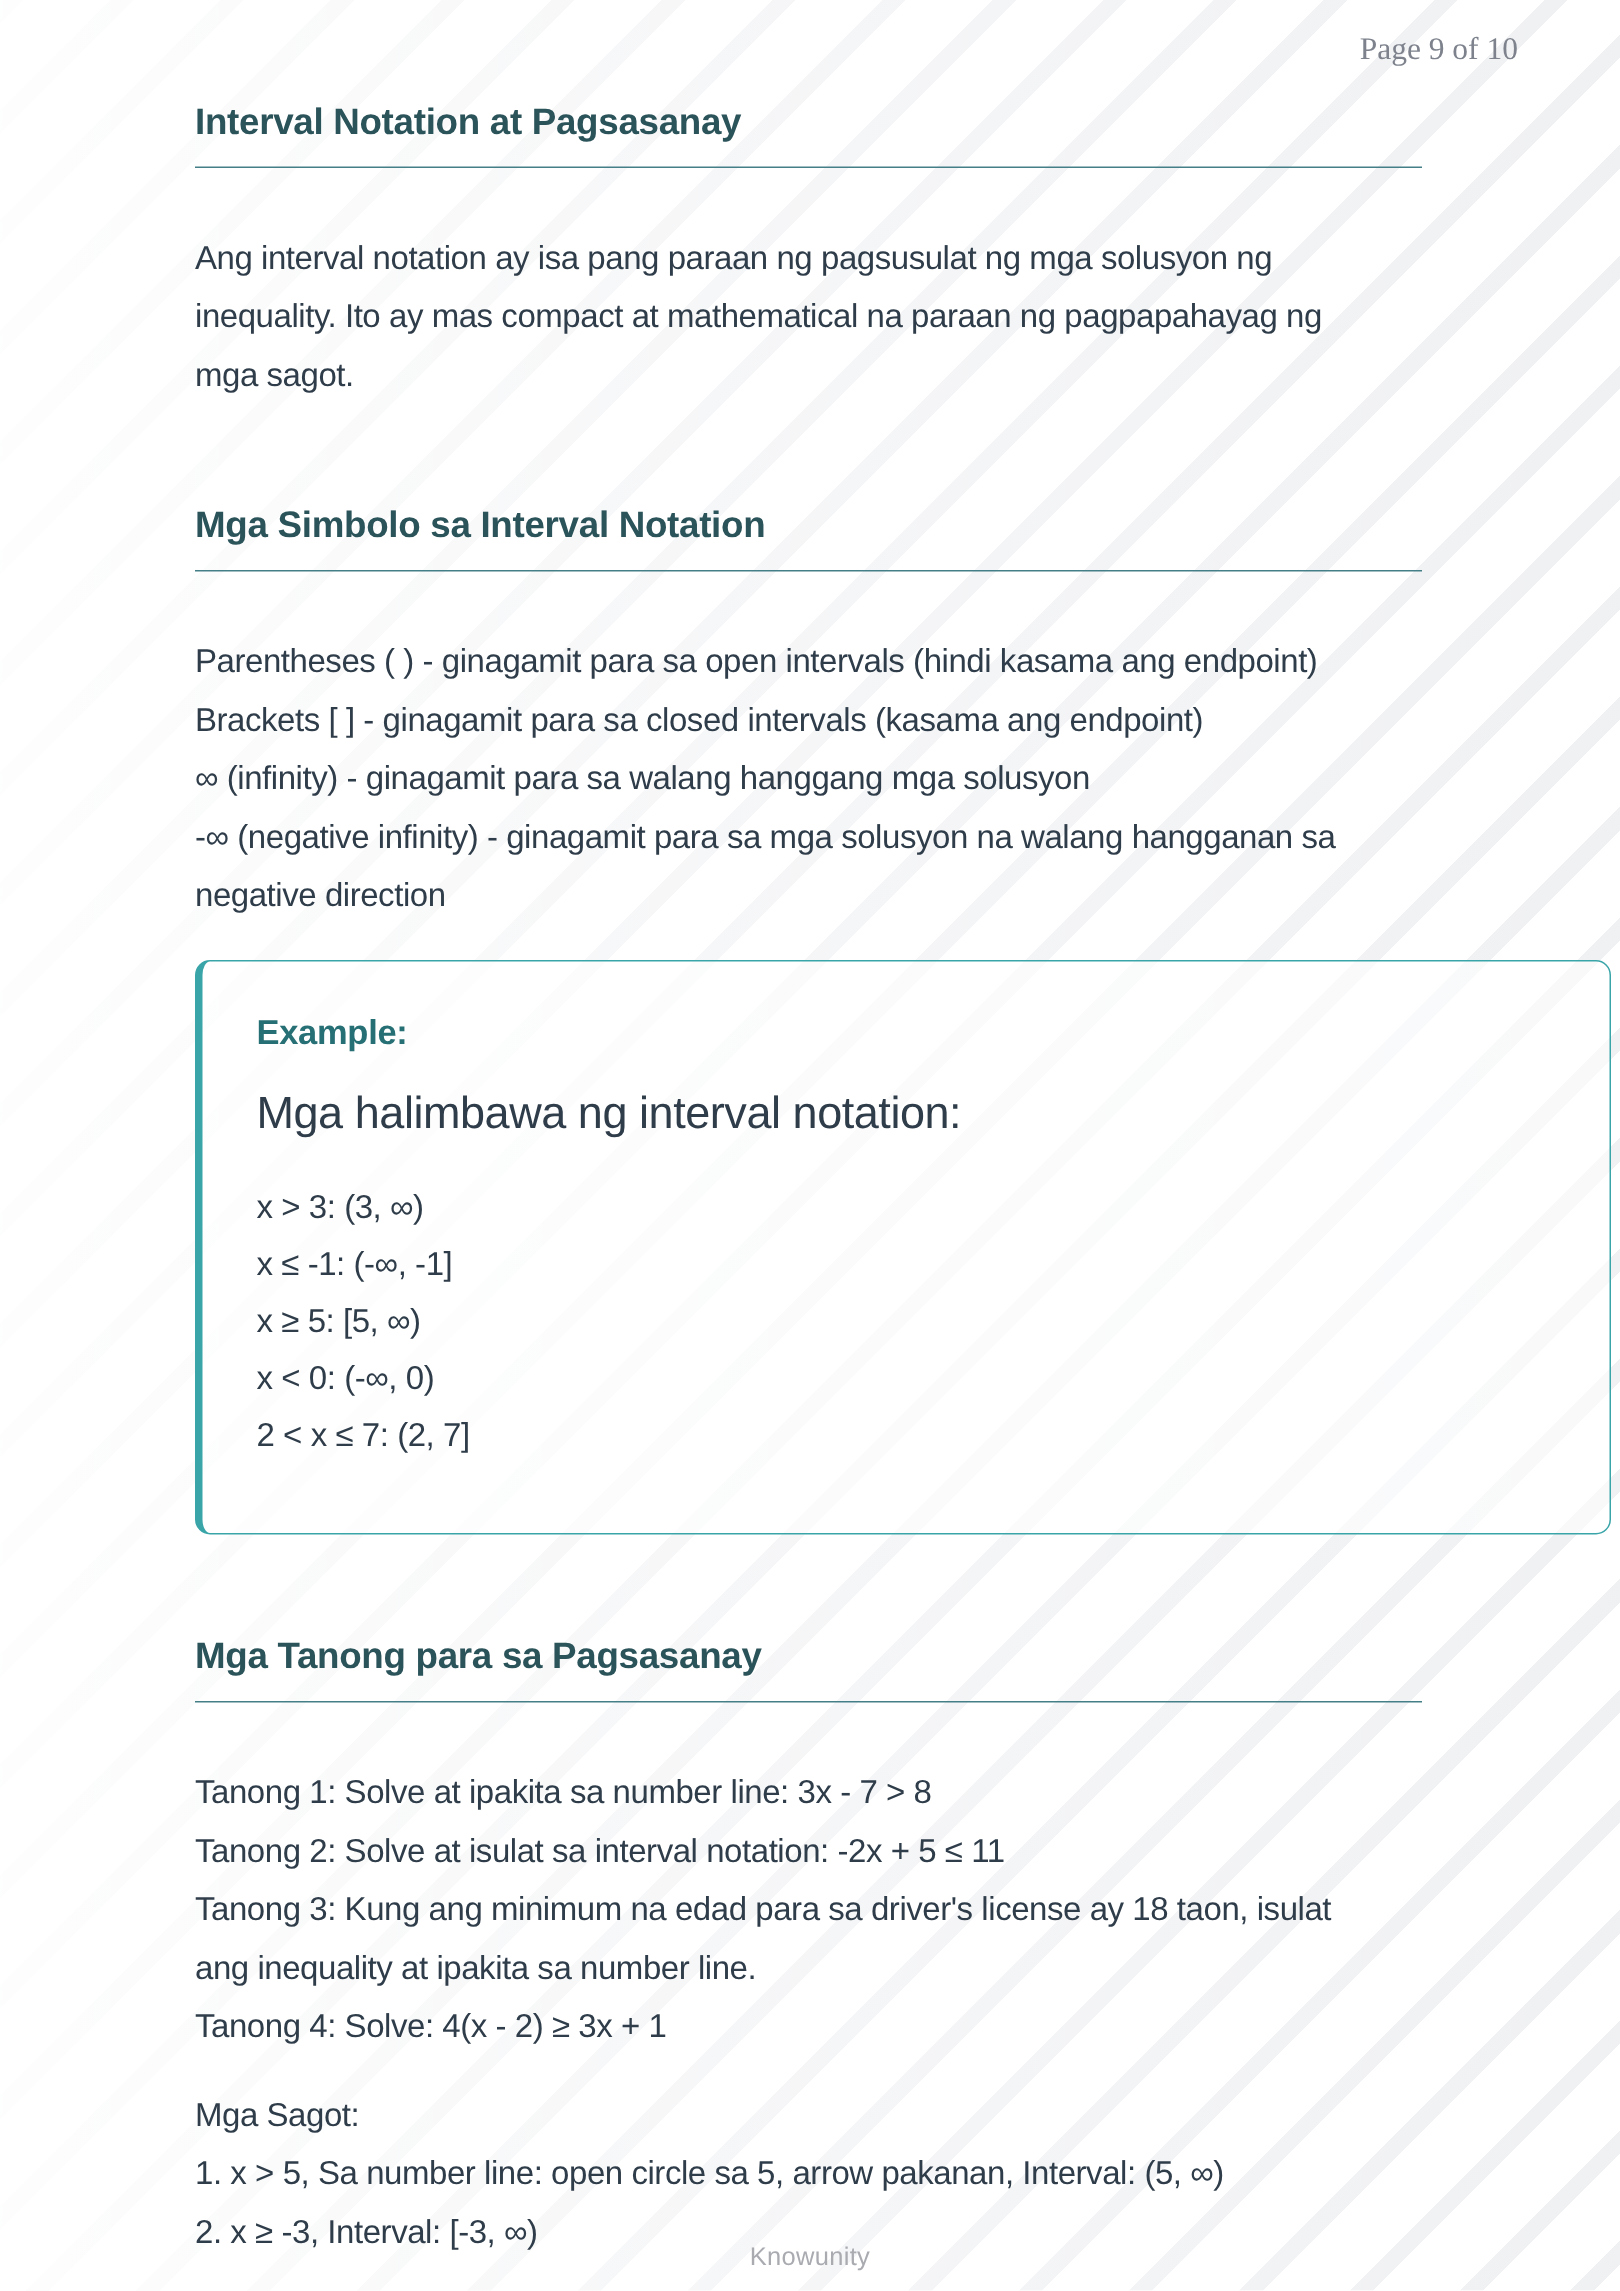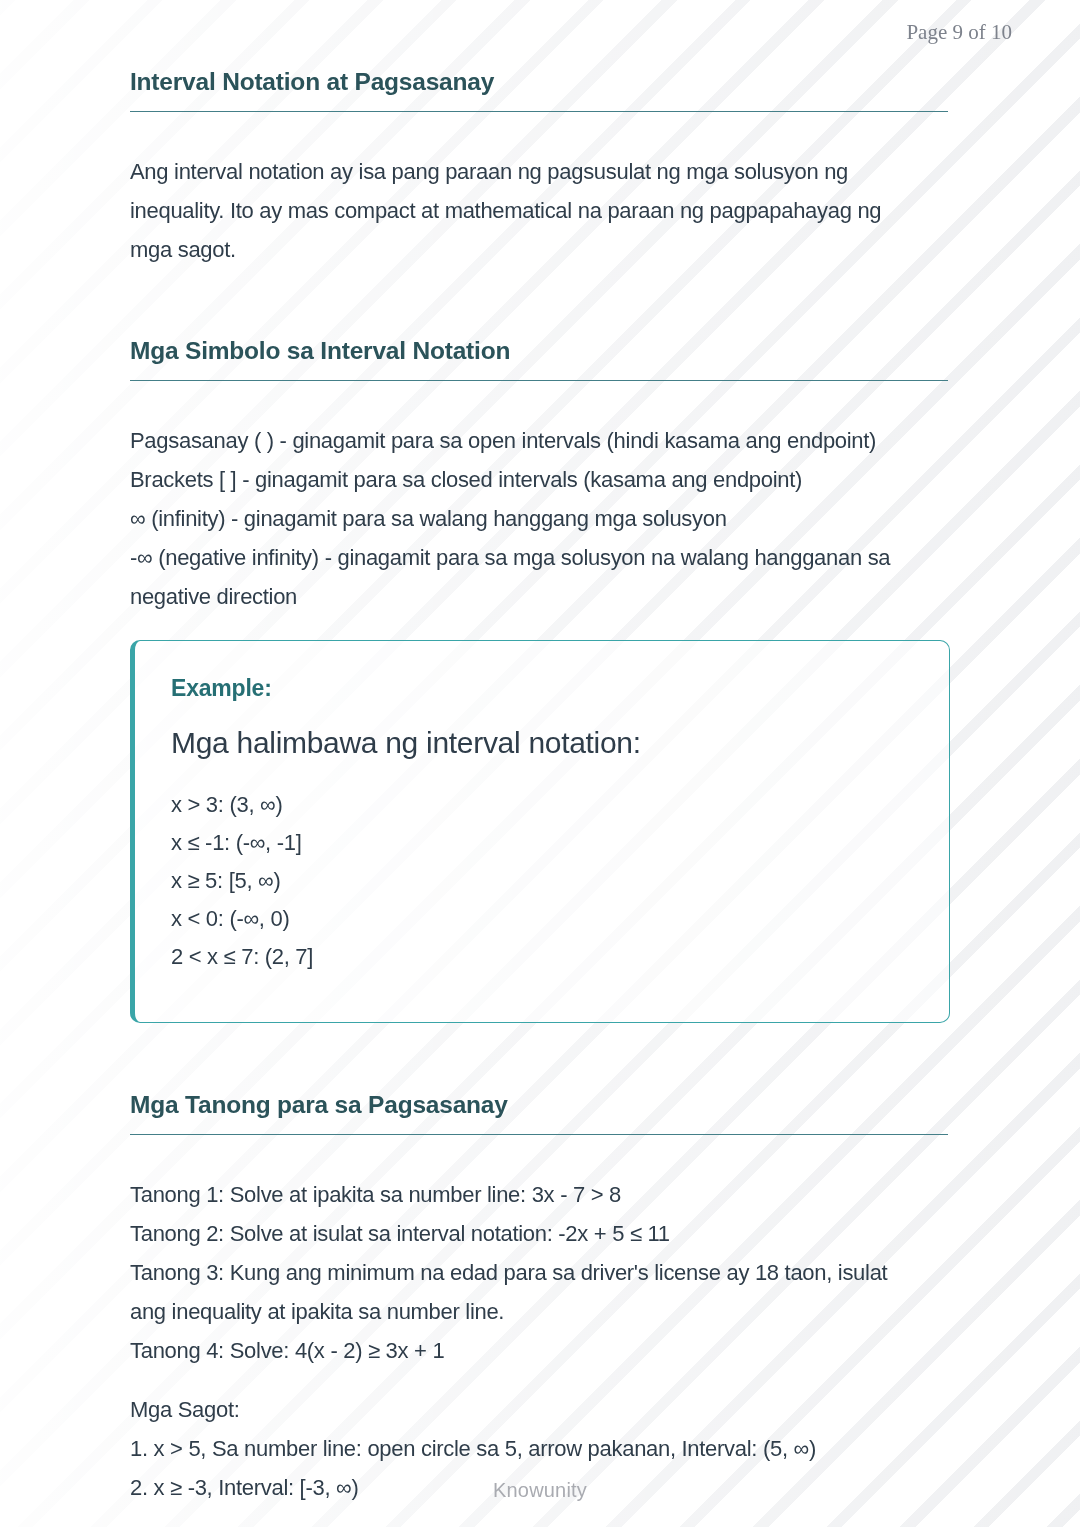--- a/index.html
+++ b/index.html
@@ -47,21 +47,21 @@
     font-size:22px;
     line-height:39px;
     letter-spacing:-0.3px;
     white-space:nowrap;
     color:#2f3d4a;
   }
   .section{margin-top:67px;}
   .section.first{margin-top:0;}
   .example-box{
     margin-top:24px;
-    width:820px;
+    width:944px;
     box-sizing:border-box;
     border:1.6px solid #3aa5a8;
     border-left:5px solid #3aa5a8;
     border-radius:10px;
     background:rgba(255,255,255,0.6);
     padding:34px 60px 46px 36px;
   }
   .example-title{
     font-size:23px;
     font-weight:bold;
@@ -73,23 +73,23 @@
     font-size:30px;
     letter-spacing:-0.3px;
     color:#2f3d4a;
     margin:0 0 26px 0;
   }
   .example-lines .body-line{line-height:38px;}
   .answers-block{margin-top:20px;}
   .footer{
     position:absolute;
     left:0;right:0;
-    bottom:25px;
+    bottom:12px;
     text-align:center;
-    font-size:20px;
+    font-size:17px;
     color:#a9abb1;
     letter-spacing:0.2px;
   }
 </style>
 </head>
 <body>
 
 <div class="page">
   <div class="content">
 
@@ -102,21 +102,21 @@
         <div class="body-line">Ang interval notation ay isa pang paraan ng pagsusulat ng mga solusyon ng</div>
         <div class="body-line">inequality. Ito ay mas compact at mathematical na paraan ng pagpapahayag ng</div>
         <div class="body-line">mga sagot.</div>
       </div>
     </div>
 
     <div class="section">
       <h2 class="sec-title">Mga Simbolo sa Interval Notation</h2>
       <hr class="sec-rule">
       <div class="body-block">
-        <div class="body-line">Pagsasanay ( ) - ginagamit para sa open intervals (hindi kasama ang endpoint)</div>
+        <div class="body-line">Parentheses ( ) - ginagamit para sa open intervals (hindi kasama ang endpoint)</div>
         <div class="body-line">Brackets [ ] - ginagamit para sa closed intervals (kasama ang endpoint)</div>
         <div class="body-line">∞ (infinity) - ginagamit para sa walang hanggang mga solusyon</div>
         <div class="body-line">-∞ (negative infinity) - ginagamit para sa mga solusyon na walang hangganan sa</div>
         <div class="body-line">negative direction</div>
       </div>
     </div>
 
     <div class="example-box">
       <div class="example-title">Example:</div>
       <div class="example-intro">Mga halimbawa ng interval notation:</div>

